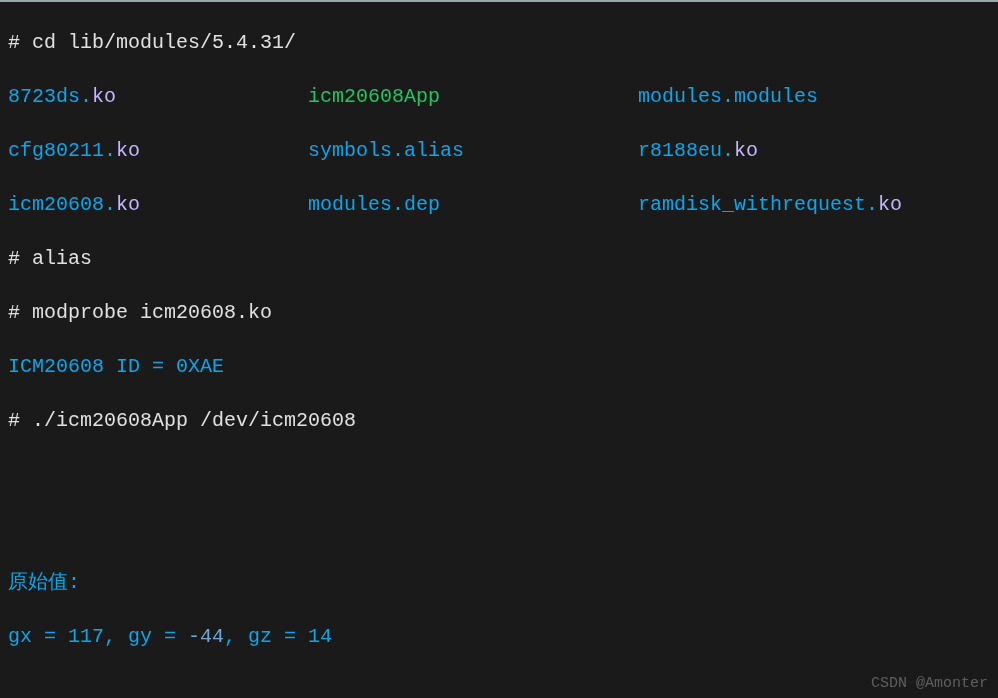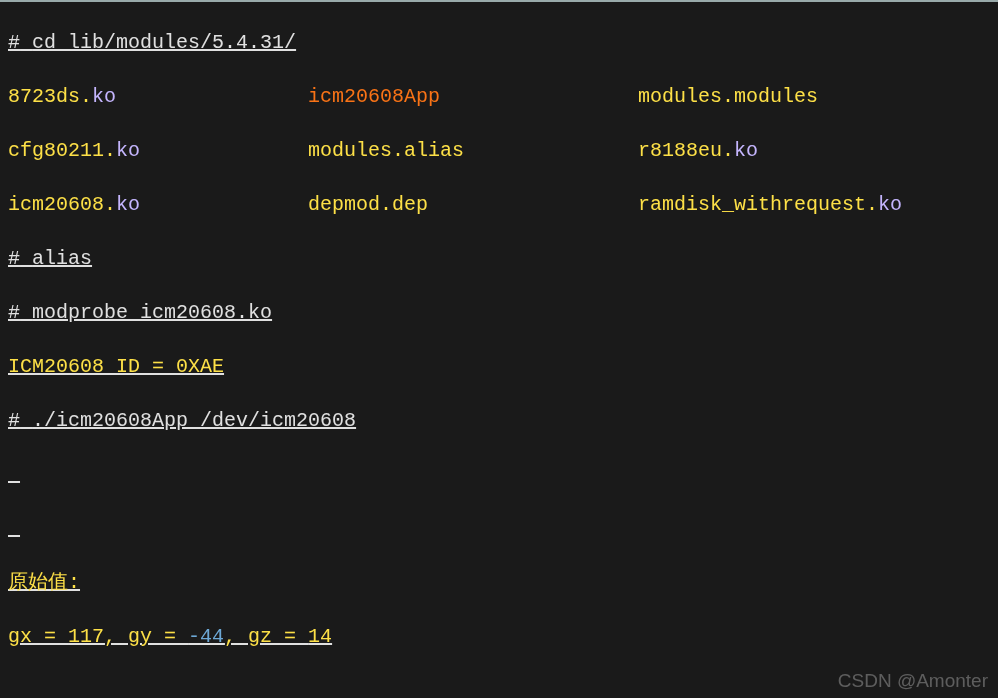--- a/index.html
+++ b/index.html
@@ -14,48 +14,48 @@
     overflow: hidden;
   }
   body {
     border-top: 2px solid #9aa;
   }
   .terminal {
     padding: 0 8px 0 8px;
     color: #e0e0e0;
     white-space: pre;
   }
-  .line { display: block; text-decoration: underline; }
+  .line { display: block; }
   .prompt { color: #e0e0e0; }
   .cmd { color: #e0e0e0; }
-  .white { color: #fde047; }
-  .green { color: #f97316; }
+  .white { color: #0ea5e9; }
+  .green { color: #22c55e; }
   .red   { color: #c4b5fd; }
   .blue  { color: #6da8d6; }
   .col { display: inline-block; }
   .c1 { width: 300px; }
   .c2 { width: 330px; }
   .c3 { }
   .watermark {
     position: absolute;
     right: 10px;
     bottom: 4px;
-    font-size: 19px;
+    font-size: 15px;
     color: rgba(220,220,220,0.35);
-    font-family: Liberation Sans, sans-serif;
+    font-family: Liberation Mono, monospace;
   }
 </style>
 </head>
 <body>
 
 <div class="terminal">
 <span class="line"><span class="prompt">#</span> <span class="cmd">cd lib/modules/5.4.31/</span></span>
 <span class="line"><span class="col c1"><span class="white">8723ds.</span><span class="red">ko</span></span><span class="col c2"><span class="green">icm20608App</span></span><span class="col c3"><span class="white">modules.modules</span></span></span>
-<span class="line"><span class="col c1"><span class="white">cfg80211.</span><span class="red">ko</span></span><span class="col c2"><span class="white">modules.alias</span></span><span class="col c3"><span class="white">r8188eu.</span><span class="red">ko</span></span></span>
-<span class="line"><span class="col c1"><span class="white">icm20608.</span><span class="red">ko</span></span><span class="col c2"><span class="white">depmod.dep</span></span><span class="col c3"><span class="white">ramdisk_withrequest.</span><span class="red">ko</span></span></span>
+<span class="line"><span class="col c1"><span class="white">cfg80211.</span><span class="red">ko</span></span><span class="col c2"><span class="white">symbols.alias</span></span><span class="col c3"><span class="white">r8188eu.</span><span class="red">ko</span></span></span>
+<span class="line"><span class="col c1"><span class="white">icm20608.</span><span class="red">ko</span></span><span class="col c2"><span class="white">modules.dep</span></span><span class="col c3"><span class="white">ramdisk_withrequest.</span><span class="red">ko</span></span></span>
 <span class="line"><span class="prompt">#</span> <span class="cmd">alias</span></span>
 <span class="line"><span class="prompt">#</span> <span class="cmd">modprobe icm20608.ko</span></span>
 <span class="line"><span class="white">ICM20608 ID = 0XAE</span></span>
 <span class="line"><span class="prompt">#</span> <span class="cmd">./icm20608App /dev/icm20608</span></span>
 <span class="line"> </span>
 <span class="line"> </span>
 <span class="line"><span class="white">原始值:</span></span>
 <span class="line"><span class="white">gx = </span><span class="white">117</span><span class="white">, gy = </span><span class="blue">-44</span><span class="white">, gz = </span><span class="white">14</span></span>
 
 

